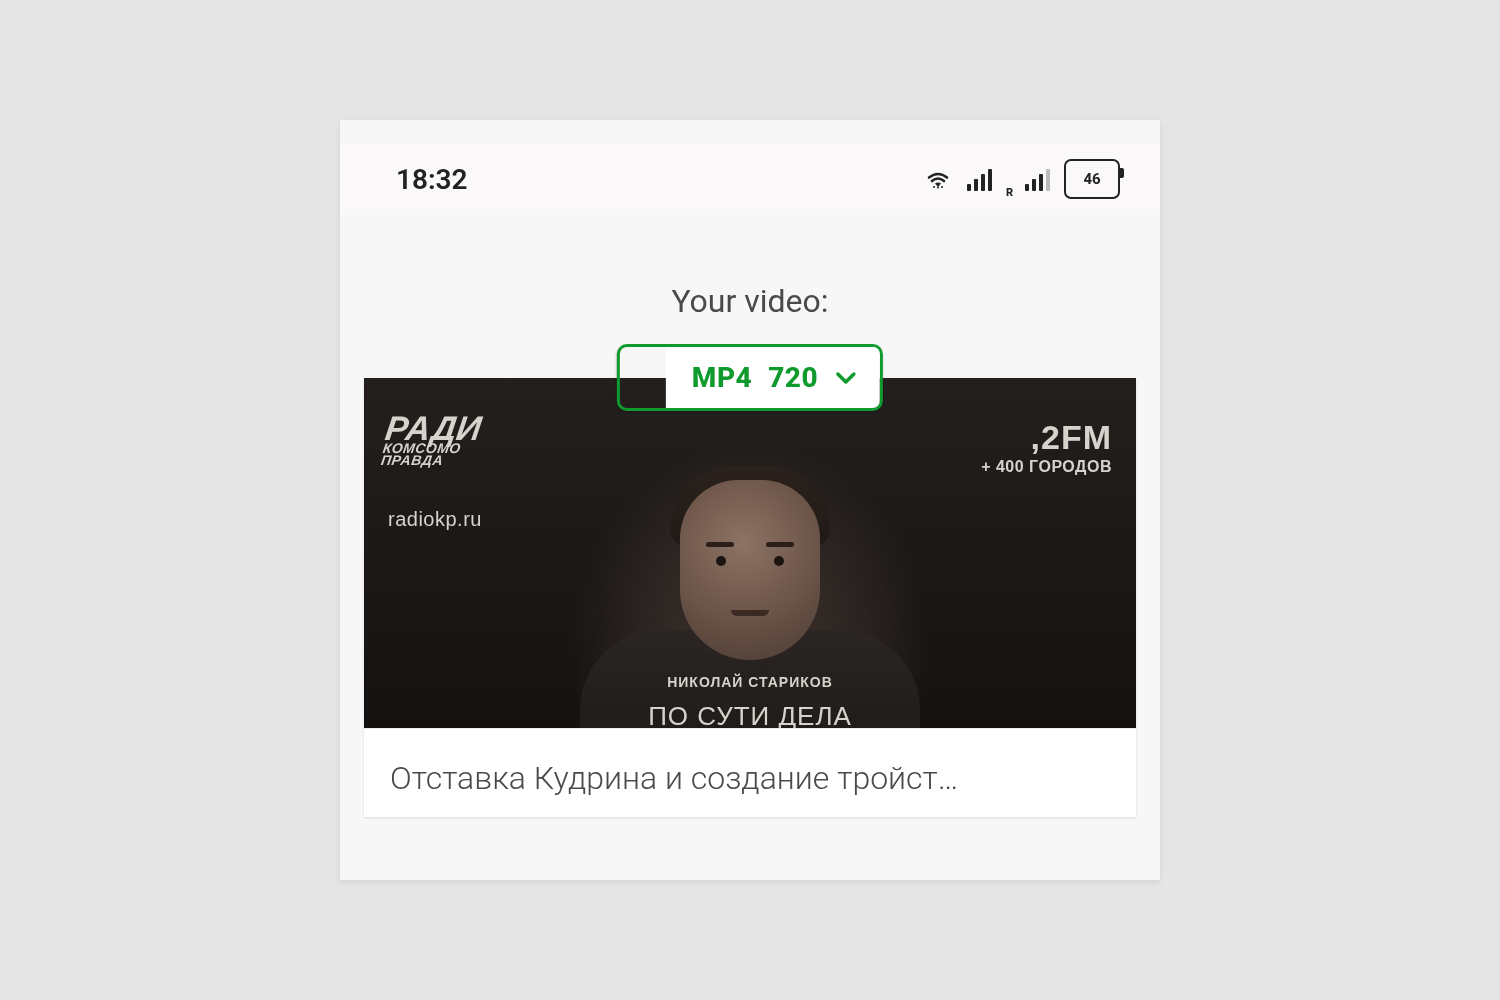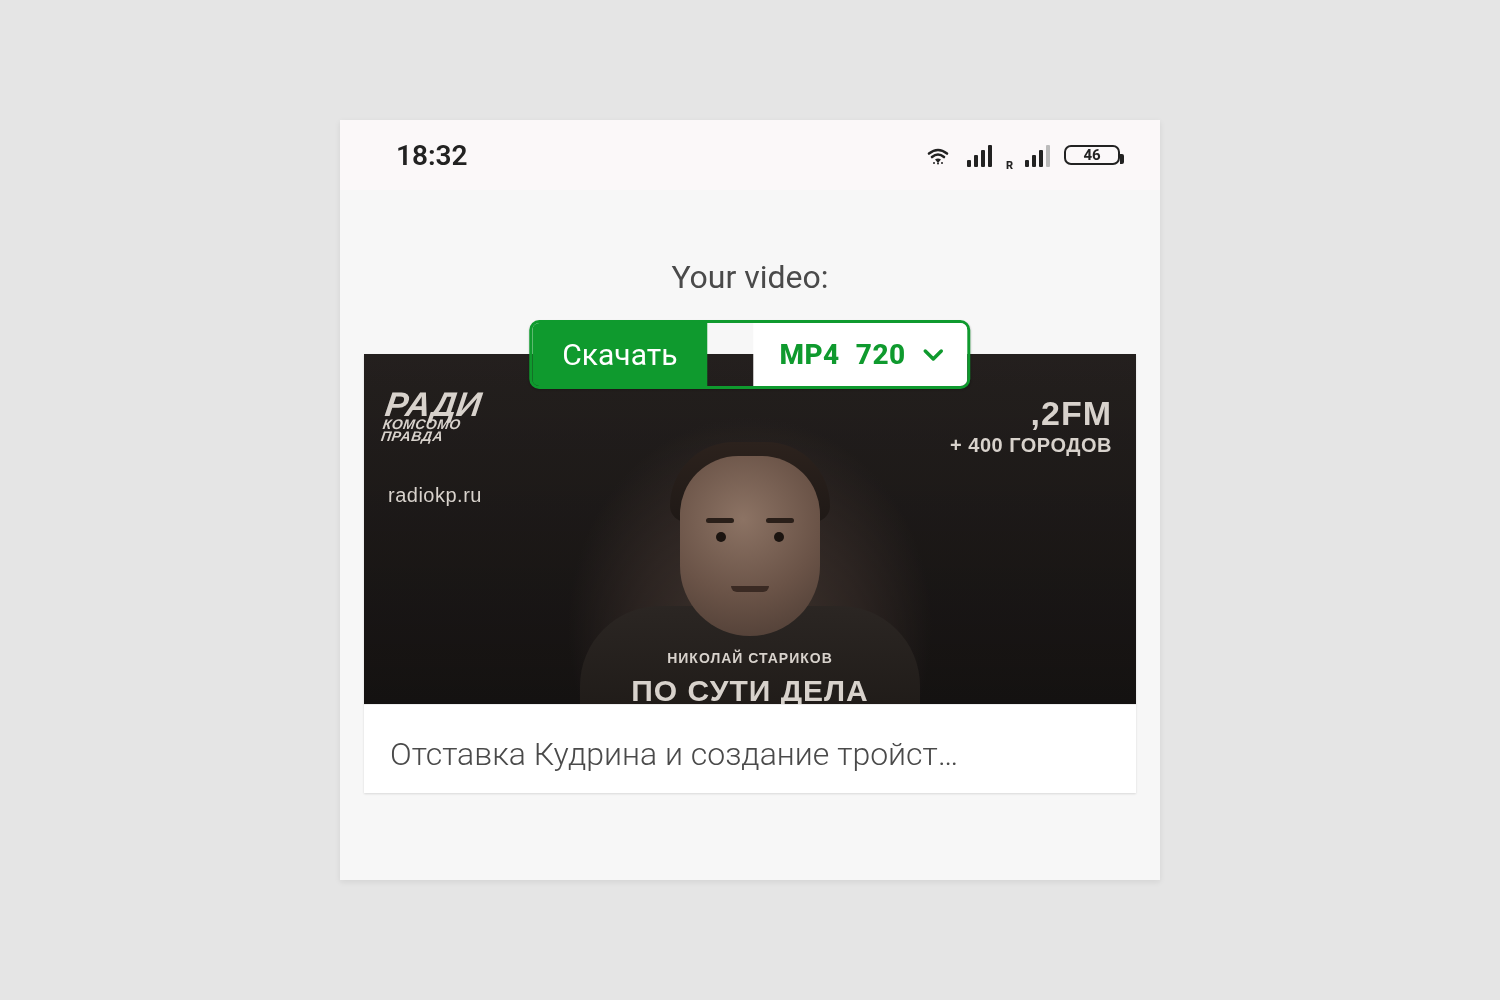--- a/index.html
+++ b/index.html
@@ -23,26 +23,27 @@
   .statusbar {
     height: 70px;
     background: #fbf8f9;
     display: flex;
     align-items: center;
     justify-content: space-between;
     padding: 0 40px 0 56px;
     font-size: 28px;
     font-weight: 600;
     color: #222;
+    margin-top: 24px;
   }
   .status-right { display: flex; align-items: center; gap: 14px; }
   .battery {
     position: relative;
     width: 56px;
-    height: 20px;
+    height: 40px;
     border: 2.5px solid #222;
     border-radius: 7px;
     display: flex;
     align-items: center;
     justify-content: center;
     font-size: 15px;
     font-weight: 700;
   }
   .battery::after {
     content: "";
@@ -128,23 +129,23 @@
   .thumb::after{
     content:"";
     position:absolute;inset:0;
     background:linear-gradient(rgba(0,0,0,0.15),rgba(0,0,0,0.35));
   }
   .thumb .txt { position:absolute; color:#d8d2cc; z-index:2; font-family: Arial, sans-serif; }
   .brand-top { left:20px; top:36px; font-size:34px; font-weight:900; font-style:italic; line-height:0.85; text-transform:uppercase; transform:skewX(-8deg); }
   .brand-top small{display:block;font-size:14px;letter-spacing:0.5px;font-weight:800}
   .brand-url { left:24px; top:130px; font-size:20px; letter-spacing:0.5px; color:#cfc9c3; }
   .fm-right { right:24px; top:40px; font-size:34px; font-weight:900; color:#e2ddd8; letter-spacing:1px;}
-  .fm-sub { right:24px; top:80px; font-size:20px; font-weight:800; color:#cfc9c3; letter-spacing:0.5px;text-align:right;}
+  .fm-sub { right:24px; top:80px; font-size:16px; font-weight:800; color:#cfc9c3; letter-spacing:0.5px;text-align:right;}
   .name-low { left:50%; transform:translateX(-50%); bottom:38px; font-size:14px; font-weight:800; color:#dcd6cf; letter-spacing:1px; }
-  .caption-low { left:50%; transform:translateX(-50%); bottom:-4px; font-size:30px; font-weight:700; color:#d79a2a; letter-spacing:1px; white-space:nowrap; }
+  .caption-low { left:50%; transform:translateX(-50%); bottom:-4px; font-size:26px; font-weight:400; color:#d79a2a; letter-spacing:1px; white-space:nowrap; }
 
   
   .face {
     position:absolute; left:50%; top:92px; transform:translateX(-50%);
     width:200px; height:260px; z-index:1;
   }
   .face .head{
     position:absolute;left:50%;top:10px;transform:translateX(-50%);
     width:140px;height:180px;border-radius:60px 60px 72px 72px;
     background:radial-gradient(circle at 45% 35%, #8c7364 0%, #6a5347 55%, #4a3a32 100%);
@@ -210,21 +211,20 @@
         </span>
       <span class="battery">46</span>
     </div>
   </div>
 
   <div class="heading">Your video:</div>
 
   <div class="card">
 
     <div class="download-pill">
-      <div class="pill-left">Скачать</div>
       <div class="pill-right">
         <span>MP4</span>
         <span>720</span>
         <span class="chev">
           <svg width="24" height="24" viewBox="0 0 24 24">
               <path d="M4 8 L12 16 L20 8" fill="none" stroke="#0f9a2e" stroke-width="3.5" stroke-linecap="round" stroke-linejoin="round"></path>
             </svg>
         </span>
       </div>
     </div>

